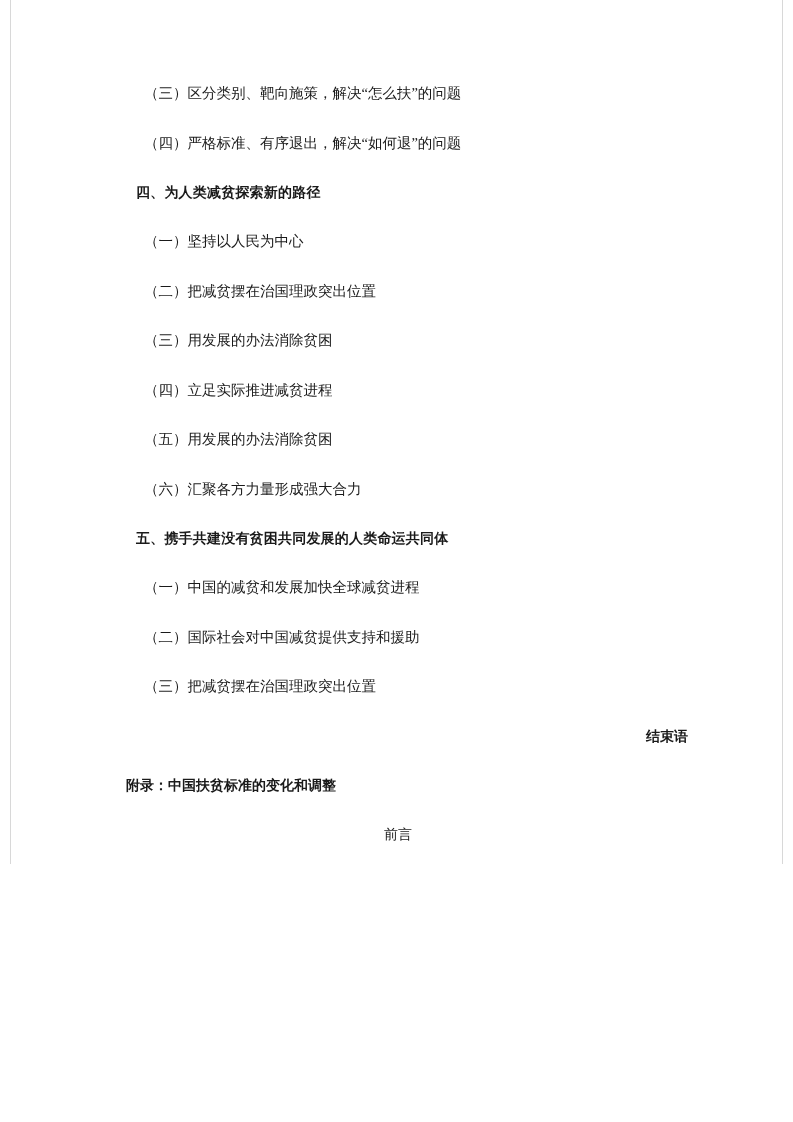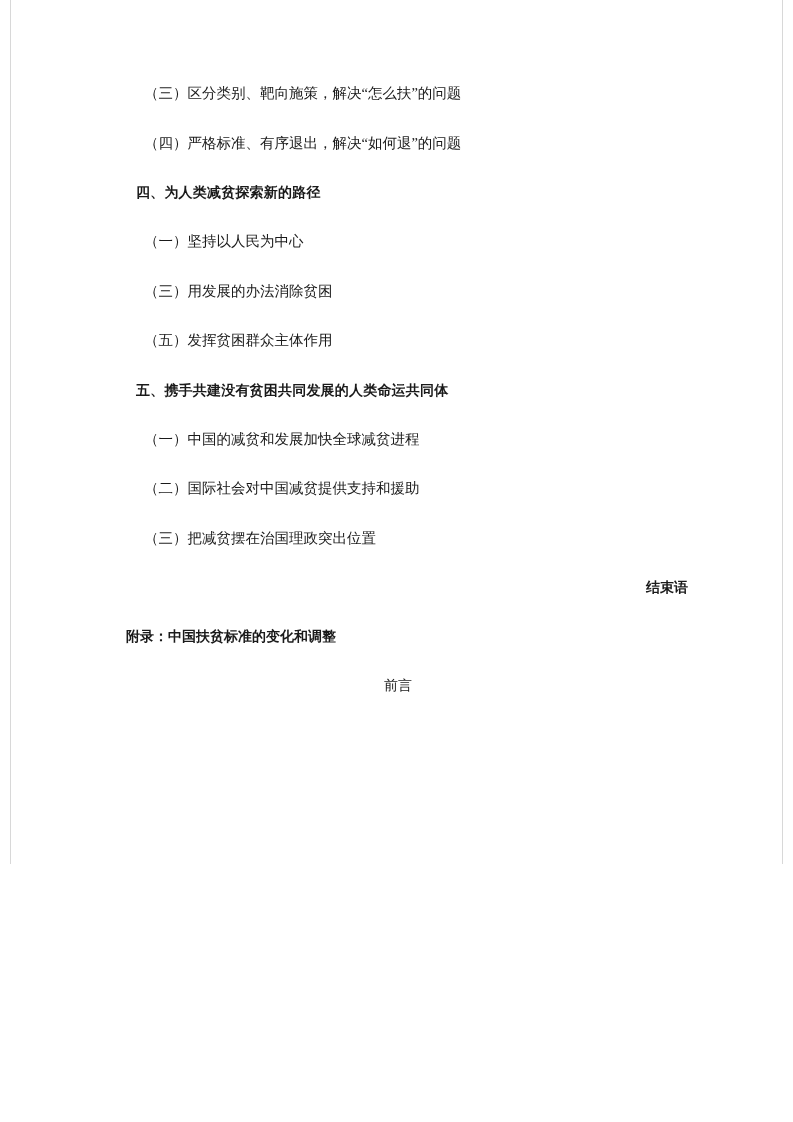--- a/index.html
+++ b/index.html
@@ -91,22 +91,25 @@
 
 <div class="page">
   <div class="frame-left"></div>
   <div class="frame-right"></div>
 
   <div class="content">
     <p class="line item">（三）区分类别、靶向施策，解决“怎么扶”的问题</p>
     <p class="line item">（四）严格标准、有序退出，解决“如何退”的问题</p>
     <p class="line heading">四、为人类减贫探索新的路径</p>
     <p class="line item">（一）坚持以人民为中心</p>
+    <p class="line item">（二）把减贫摆在治国理政突出位置</p>
     <p class="line item">（三）用发展的办法消除贫困</p>
-    <p class="line item">（五）发挥贫困群众主体作用</p>
+    <p class="line item">（四）立足实际推进减贫进程</p>
+    <p class="line item">（五）用发展的办法消除贫困</p>
+    <p class="line item">（六）汇聚各方力量形成强大合力</p>
     <p class="line heading">五、携手共建没有贫困共同发展的人类命运共同体</p>
     <p class="line item">（一）中国的减贫和发展加快全球减贫进程</p>
     <p class="line item">（二）国际社会对中国减贫提供支持和援助</p>
     <p class="line item">（三）把减贫摆在治国理政突出位置</p>
     <p class="line section-label gap-before">结束语</p>
     <p class="line appendix">附录：中国扶贫标准的变化和调整</p>
     <p class="line centered">前言</p>
   </div>
 </div>
 

